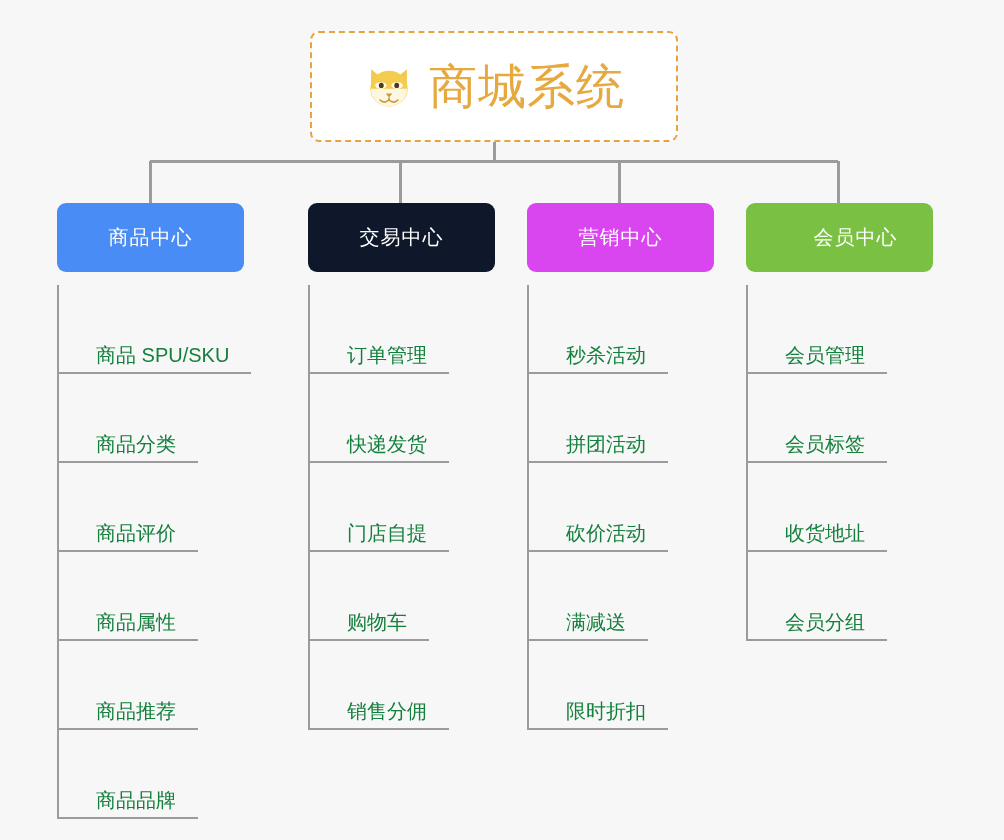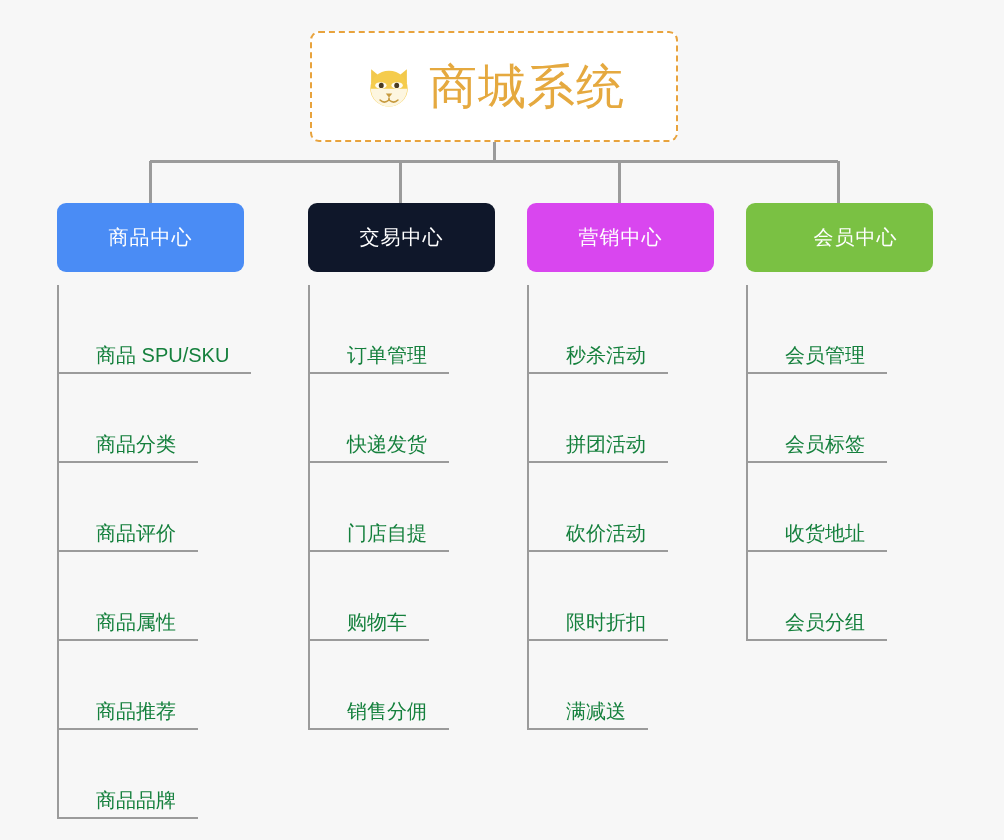--- a/index.html
+++ b/index.html
@@ -206,24 +206,24 @@
         <div class="leaf-item">
             <span class="leaf-label">秒杀活动</span>
           </div>
         <div class="leaf-item">
             <span class="leaf-label">拼团活动</span>
           </div>
         <div class="leaf-item">
             <span class="leaf-label">砍价活动</span>
           </div>
         <div class="leaf-item">
+            <span class="leaf-label">满减送</span>
+          </div>
+        <div class="leaf-item">
             <span class="leaf-label">限时折扣</span>
-          </div>
-        <div class="leaf-item">
-            <span class="leaf-label">满减送</span>
           </div>
       </div>
     </div>
 
     <div class="column" style="left:746px; width:187px;">
       <div class="col-head" style="background:#7ac143;padding-left:32px;">
         <span>会员中心</span>
       </div>
       <div class="leaf-list">
         <div class="leaf-item">

